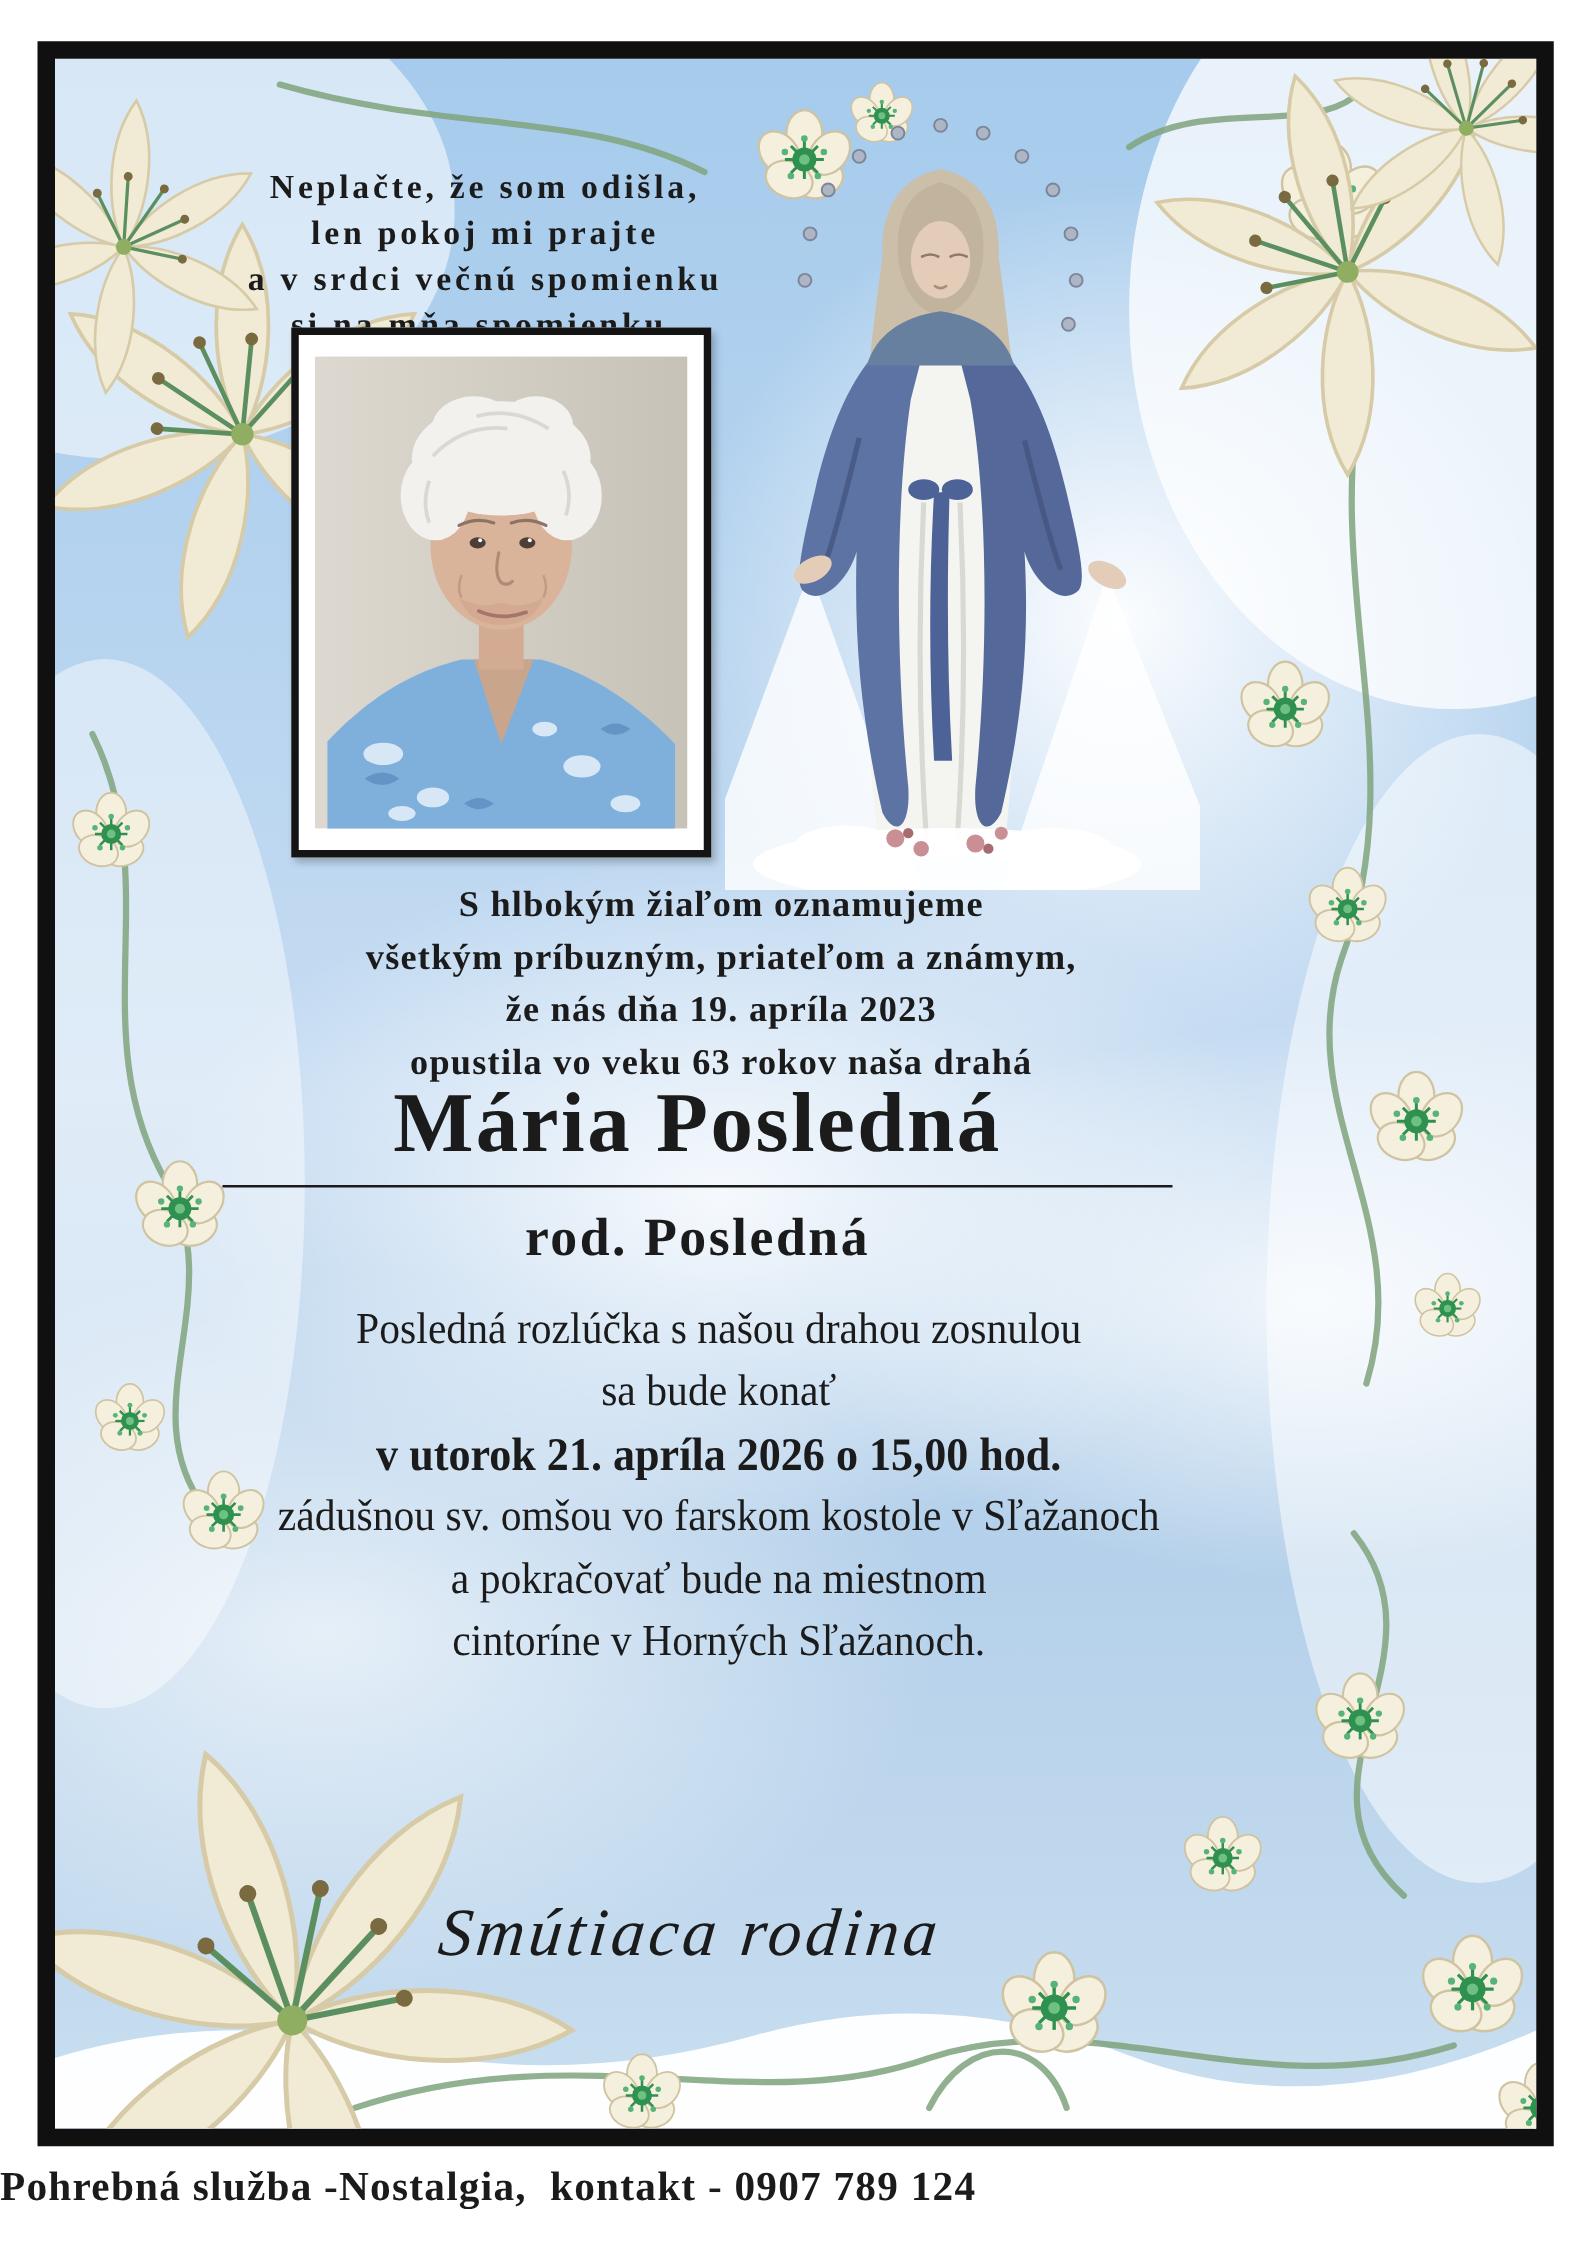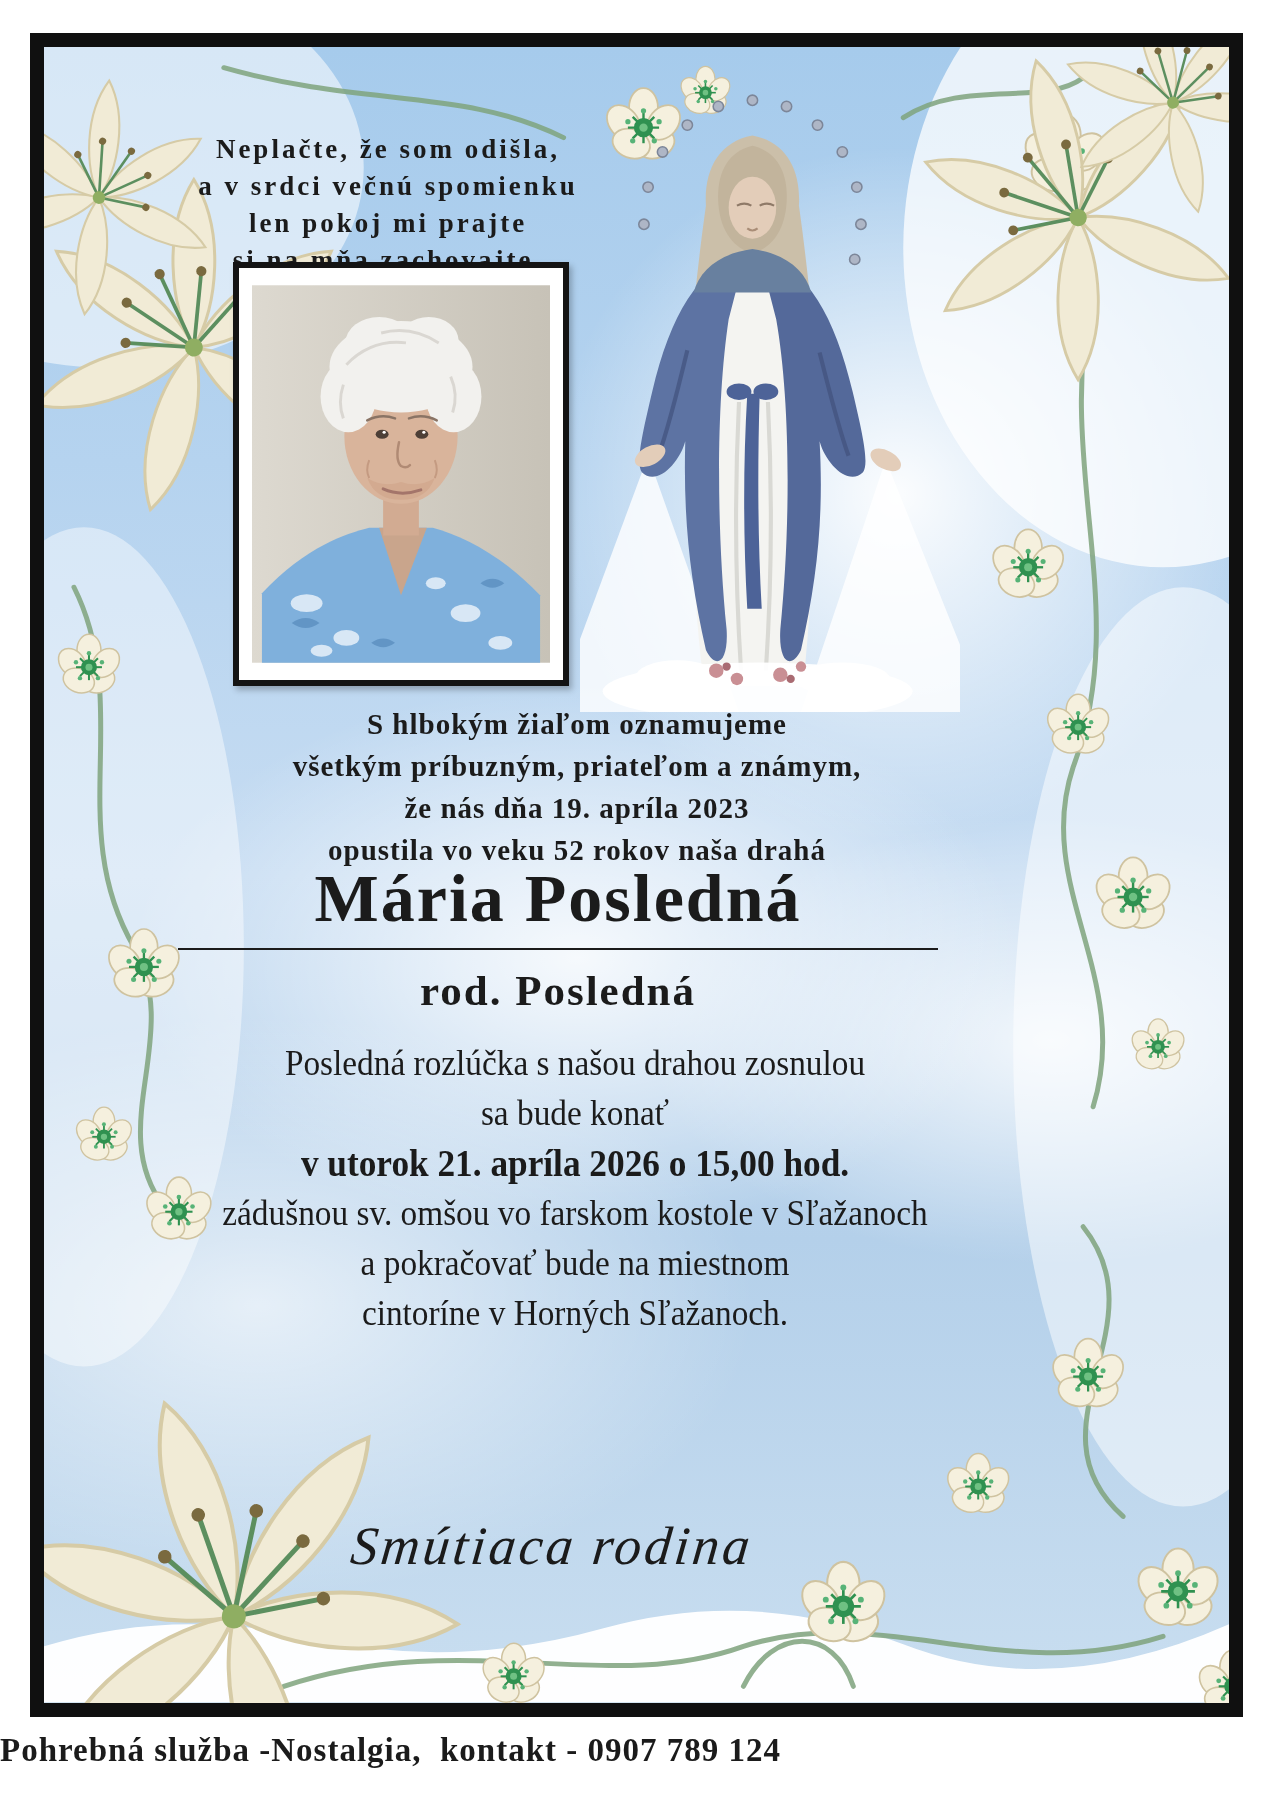--- a/index.html
+++ b/index.html
@@ -141,23 +141,23 @@
 
       <use href="#lily" transform="translate(190,1570) rotate(12) scale(2.0)"></use>
       <use href="#blossom" transform="translate(800,1560) scale(1.35)"></use>
       <use href="#blossom" transform="translate(1135,1545) scale(1.3)"></use>
       <use href="#blossom" transform="translate(470,1630) scale(1.0)"></use>
       <use href="#blossom" transform="translate(1190,1640) scale(1.1)"></use>
     </svg>
 
     <div class="poem">
         <div class="poem-line">Neplačte, že som odišla,</div>
+        <div class="poem-line">len pokoj mi prajte</div>
         <div class="poem-line">a v srdci večnú spomienku</div>
-        <div class="poem-line">len pokoj mi prajte</div>
-        <div class="poem-line">si na mňa zachovajte.</div>
+        <div class="poem-line">si na mňa spomienku.</div>
       </div>
 
     <div class="photo">
       <svg viewBox="0 0 300 380" aria-hidden="true">
         <defs>
           <linearGradient id="pbg" x1="0" y1="0" x2="1" y2="0">
             <stop offset="0" stop-color="#ddd9d0"></stop>
               <stop offset="1" stop-color="#c7c2b7"></stop>
           </linearGradient>
         </defs>
@@ -265,21 +265,21 @@
       <g fill="#a96b72">
           <circle cx="138" cy="556" r="4"></circle>
           <circle cx="200" cy="568" r="4"></circle>
         </g>
     </svg>
 
     <div class="announce">
         <div class="announce-line">S hlbokým žiaľom oznamujeme</div>
         <div class="announce-line">všetkým príbuzným, priateľom a známym,</div>
         <div class="announce-line">že nás dňa 19. apríla 2023</div>
-        <div class="announce-line">opustila vo veku 52 rokov naša drahá</div>
+        <div class="announce-line">opustila vo veku 63 rokov naša drahá</div>
       </div>
 
     <div class="name-block">
       <div class="name">Mária Posledná</div>
       <div class="rule"></div>
       <div class="maiden">rod. Posledná</div>
     </div>
 
     <div class="details">
       <div>

